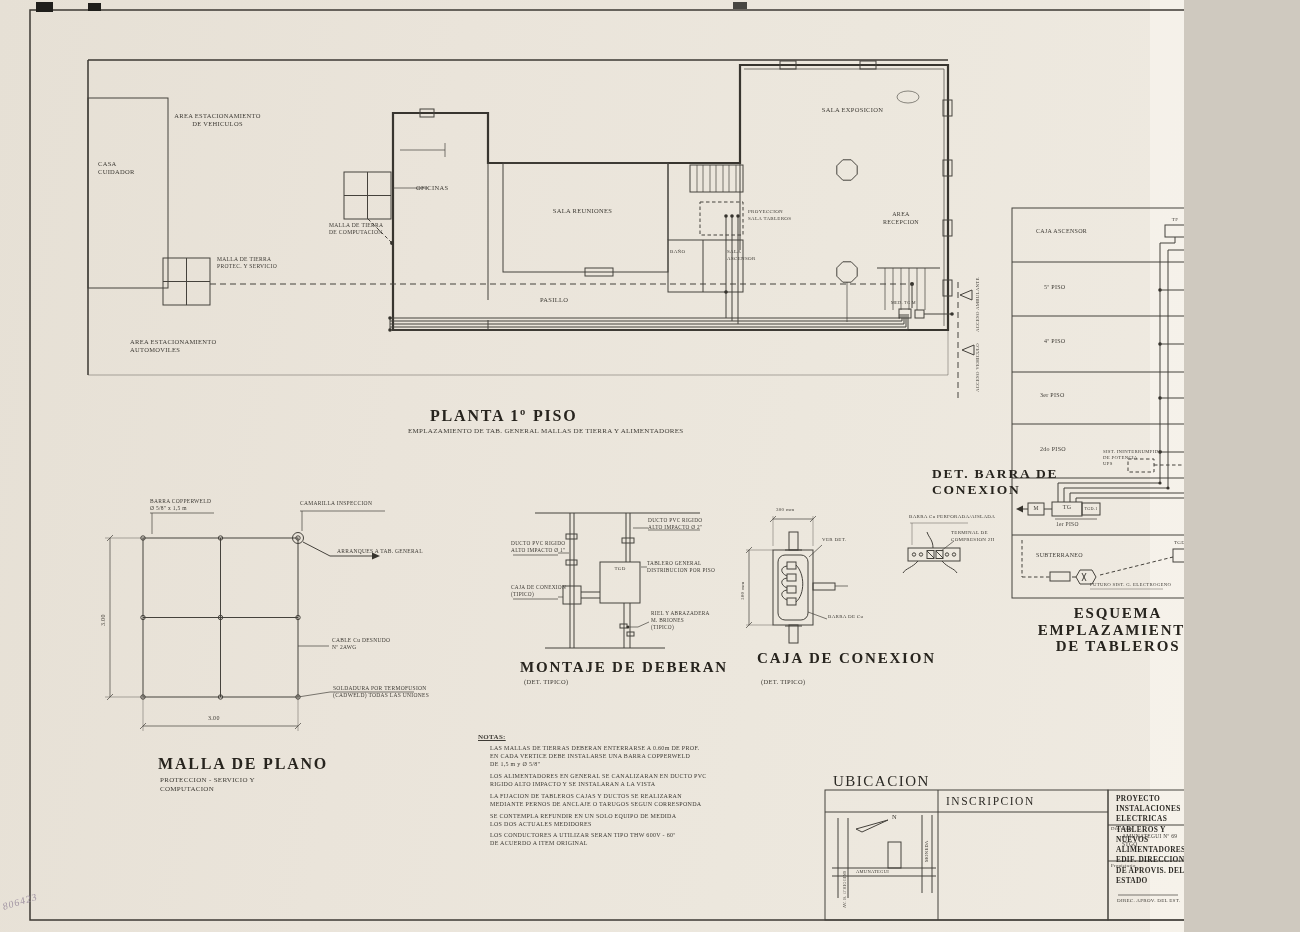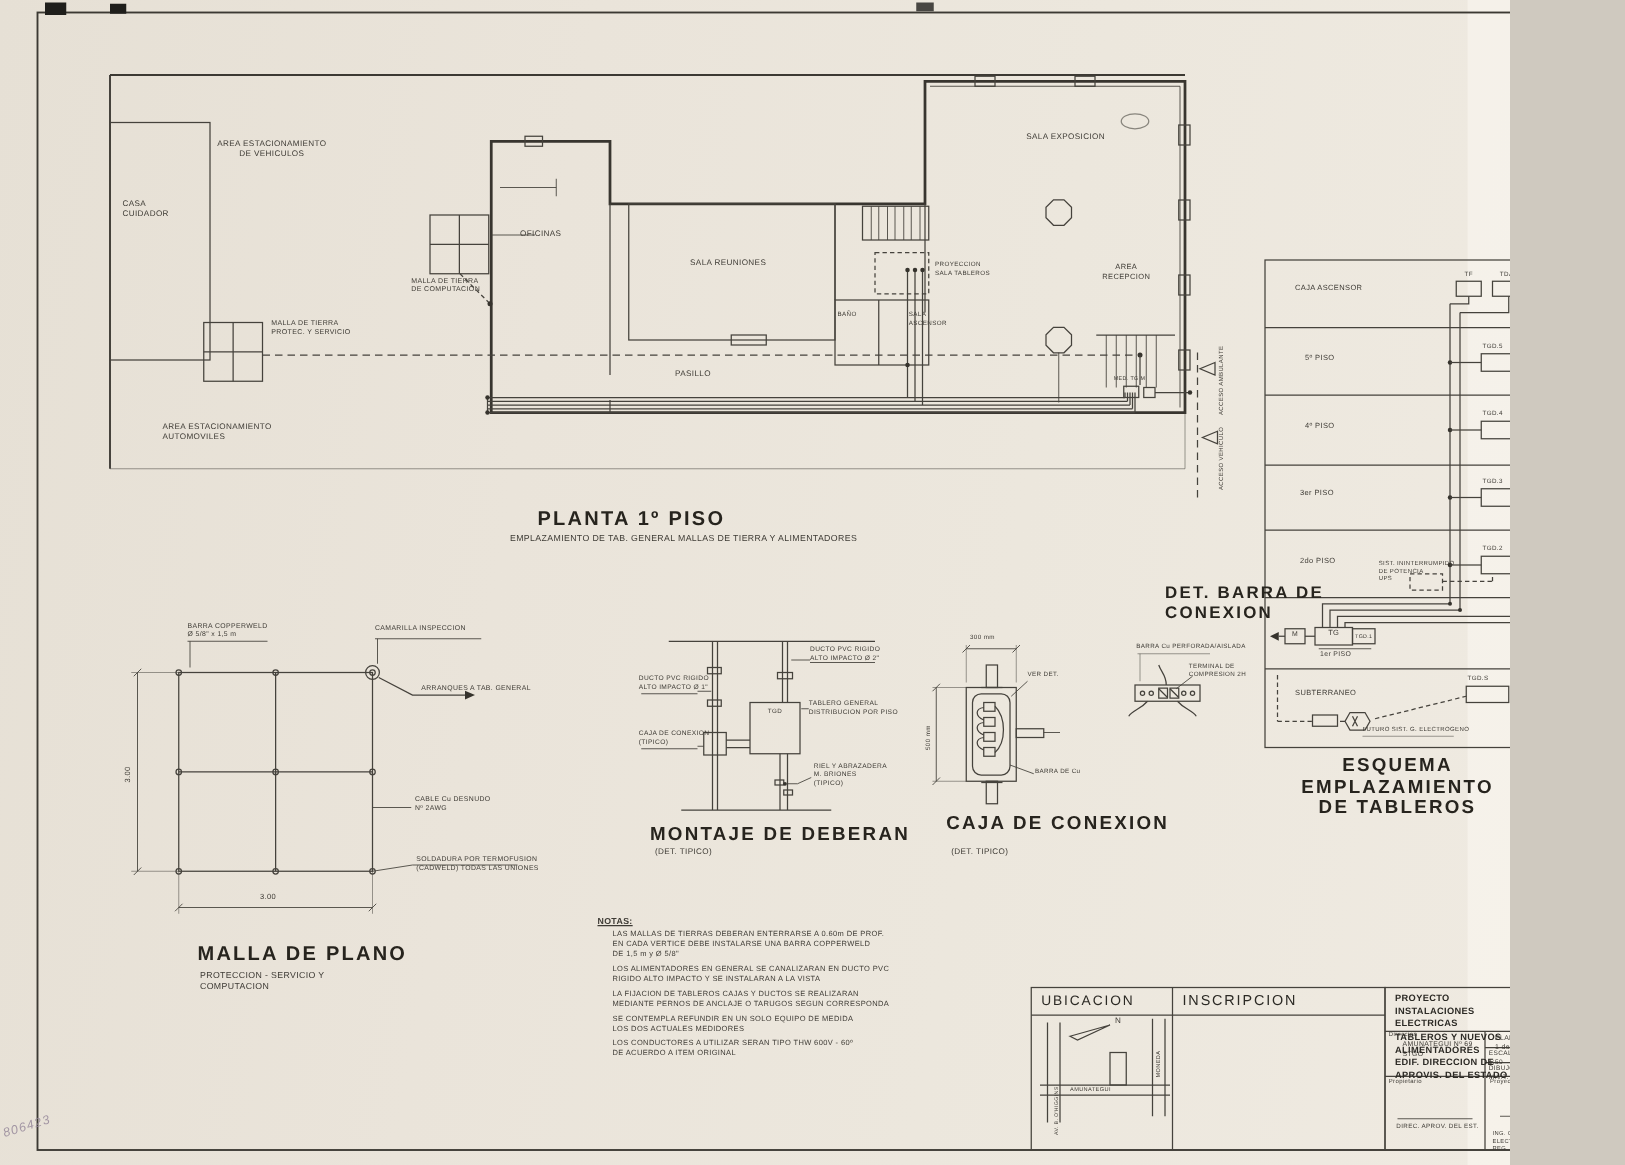--- a/index.html
+++ b/index.html
@@ -1,20 +1,19 @@
 <!DOCTYPE html>
 <html><head>
 <meta charset="utf-8">
 <style>
   html,body{margin:0;padding:0;background:#cfc9bf;}
   #sheet{
     position:relative;width:1184px;height:932px;overflow:hidden;
     background:linear-gradient(100deg,#e6e0d5 0%,#eae4da 35%,#ece7dd 65%,#efeae1 100%);
-    font-family:Liberation Sans, sans-serif;
-    padding-left:24px;
+    font-family:Liberation Serif, serif;
   }
   #lightstrip{position:absolute;right:0;top:0;width:34px;height:932px;background:rgba(250,247,240,.6);}
   svg{position:absolute;left:0;top:0;}
   svg *{stroke:#45423c;fill:none;stroke-width:1;stroke-linecap:butt;}
   .w2{stroke-width:2.2;stroke:#38352f;}
   .w15{stroke-width:1.5;stroke:#3c3933;}
   .thin{stroke-width:.7;}
   .xthin{stroke-width:.55;opacity:.75;}
   .dash{stroke-dasharray:6 4;}
   .dash2{stroke-dasharray:3.5 2.5;}
@@ -389,21 +388,21 @@
 DE 1,5 m y Ø 5/8"</div>
   <div class="lbl" style="left:490px;top:772px;font-size:6px;line-height:1.35">LOS ALIMENTADORES EN GENERAL SE CANALIZARAN EN DUCTO PVC
 RIGIDO ALTO IMPACTO Y SE INSTALARAN A LA VISTA</div>
   <div class="lbl" style="left:490px;top:792px;font-size:6px;line-height:1.35">LA FIJACION DE TABLEROS CAJAS Y DUCTOS SE REALIZARAN
 MEDIANTE PERNOS DE ANCLAJE O TARUGOS SEGUN CORRESPONDA</div>
   <div class="lbl" style="left:490px;top:812px;font-size:6px;line-height:1.35">SE CONTEMPLA REFUNDIR EN UN SOLO EQUIPO DE MEDIDA
 LOS DOS ACTUALES MEDIDORES</div>
   <div class="lbl" style="left:490px;top:831px;font-size:6px;line-height:1.35">LOS CONDUCTORES A UTILIZAR SERAN TIPO THW 600V - 60º
 DE ACUERDO A ITEM ORIGINAL</div>
 
-  <div class="lbl" style="left:833px;top:794px;font-size:11px;letter-spacing:1.5px;color:#2c2a25">UBICACION</div>
+  <div class="lbl" style="left:833px;top:772px;font-size:15px;letter-spacing:1.5px;color:#2c2a25">UBICACION</div>
   <div class="lbl" style="left:946px;top:794px;font-size:11.5px;letter-spacing:1.5px;color:#2c2a25">INSCRIPCION</div>
   <div class="lbl" style="left:892px;top:813px;font-size:6.5px">N</div>
   <div class="lbl rot" style="left:842px;top:908px;font-size:4.2px;width:70px">AV. B. O'HIGGINS</div>
   <div class="lbl" style="left:856px;top:869px;font-size:4.5px">AMUNATEGUI</div>
   <div class="lbl rot" style="left:924px;top:862px;font-size:4.5px;width:35px">MONEDA</div>
 
   <div class="lbl" style="left:1116px;top:794px;font-size:7.4px;font-weight:600;line-height:1.38;color:#2c2a25">PROYECTO INSTALACIONES ELECTRICAS
 TABLEROS Y NUEVOS ALIMENTADORES
 EDIF. DIRECCION DE APROVIS. DEL ESTADO</div>
   <div class="lbl" style="left:1111px;top:826px;font-size:4.8px">Direccion</div>

